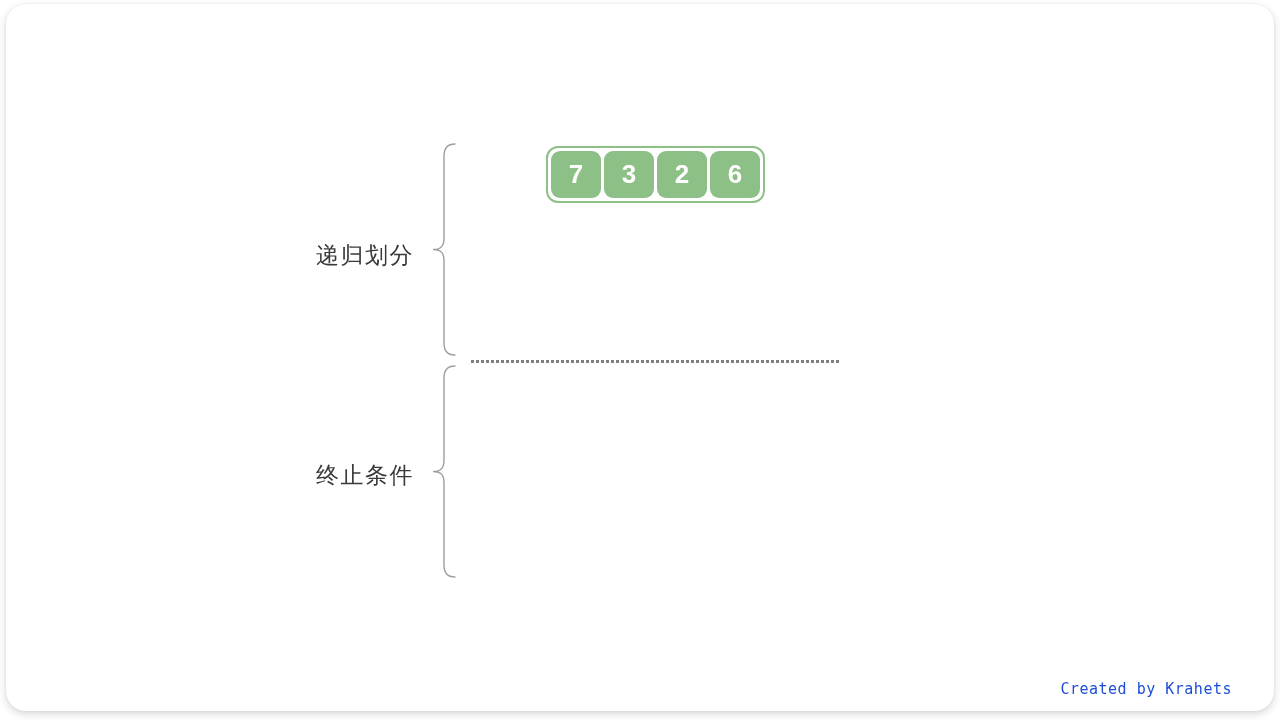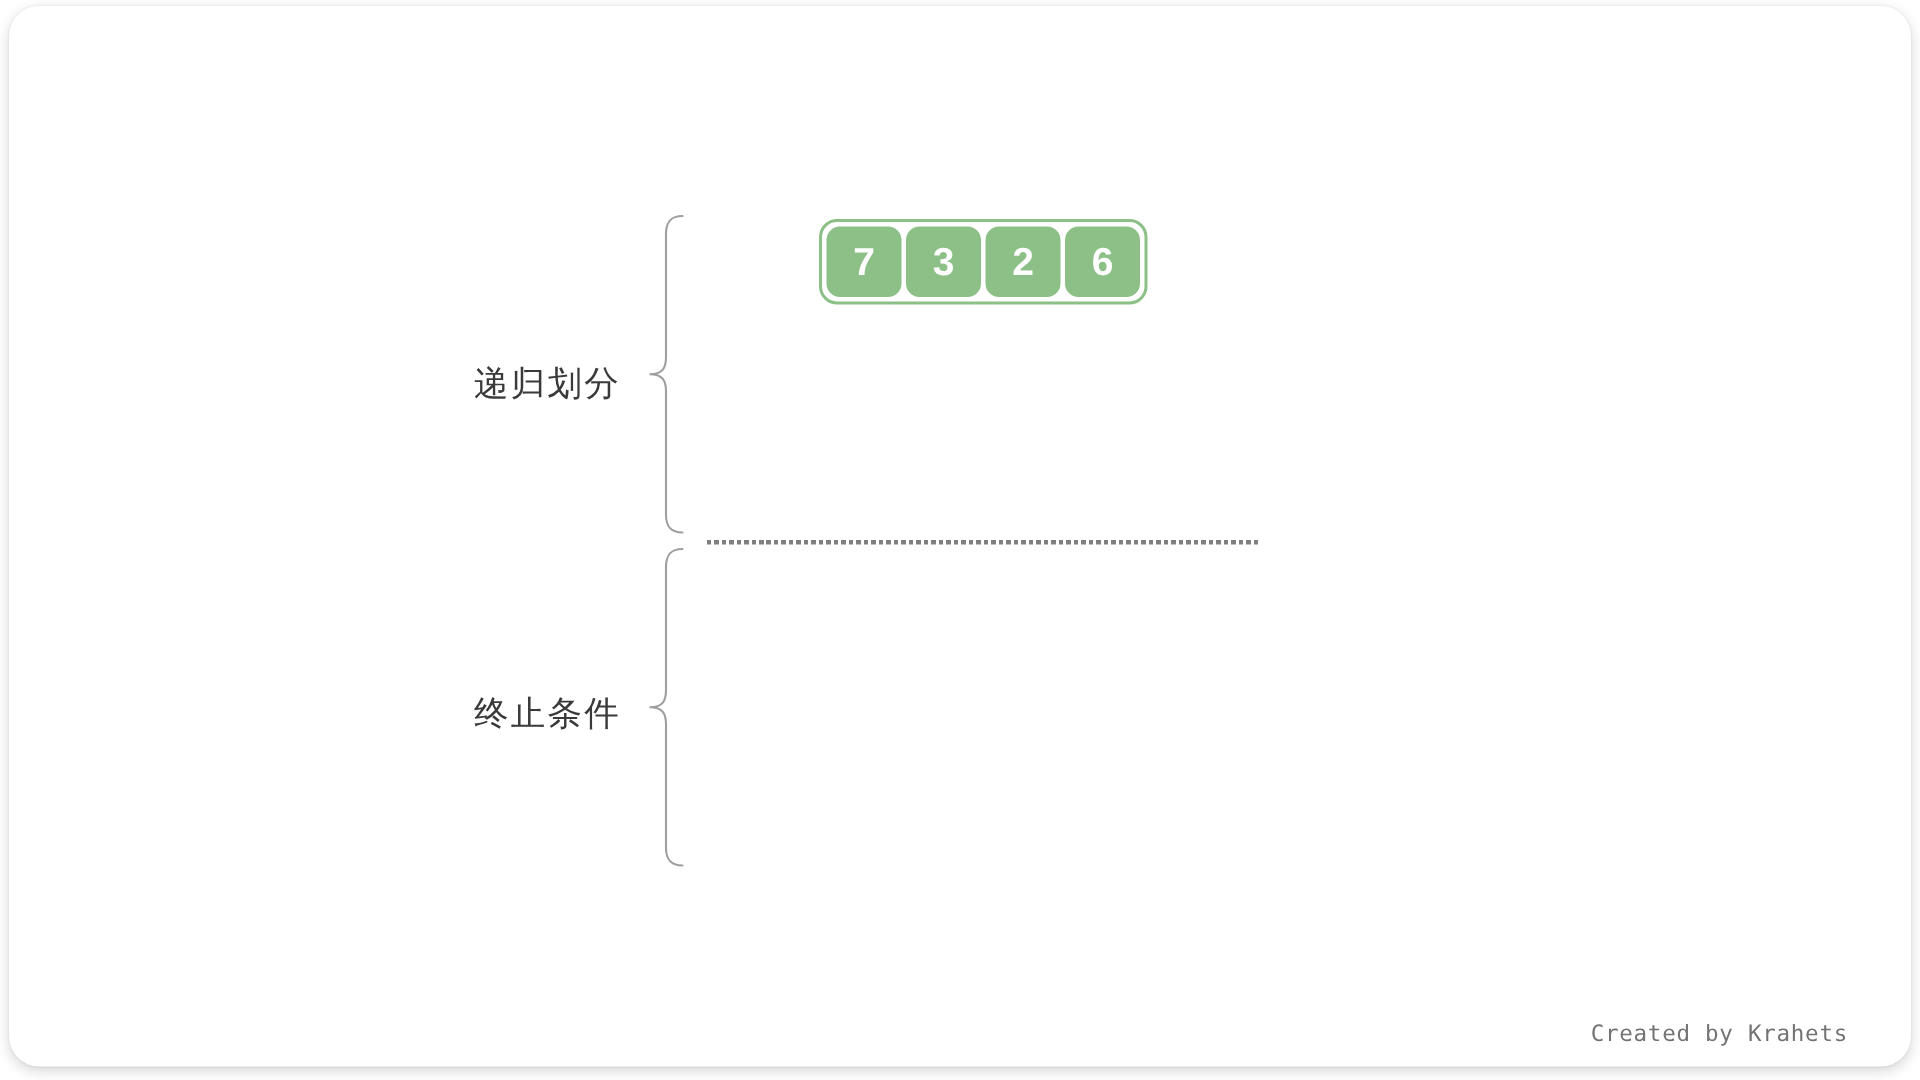--- a/index.html
+++ b/index.html
@@ -87,21 +87,21 @@
     line-height: 29px;
     color: #3A3A3A;
     white-space: nowrap;
   }
   
   .watermark {
     position: absolute;
     right: 42px; top: 676px;
     font-family: "DejaVu Sans Mono", "Liberation Mono", monospace;
     font-size: 15px;
-    color: #737373;
+    color: #1d4ed8;
     letter-spacing: 0.5px;
   }
 </style>
 </head>
 <body>
 
 <div class="card">
 
   <div class="array">
     <div class="cell">7</div>

